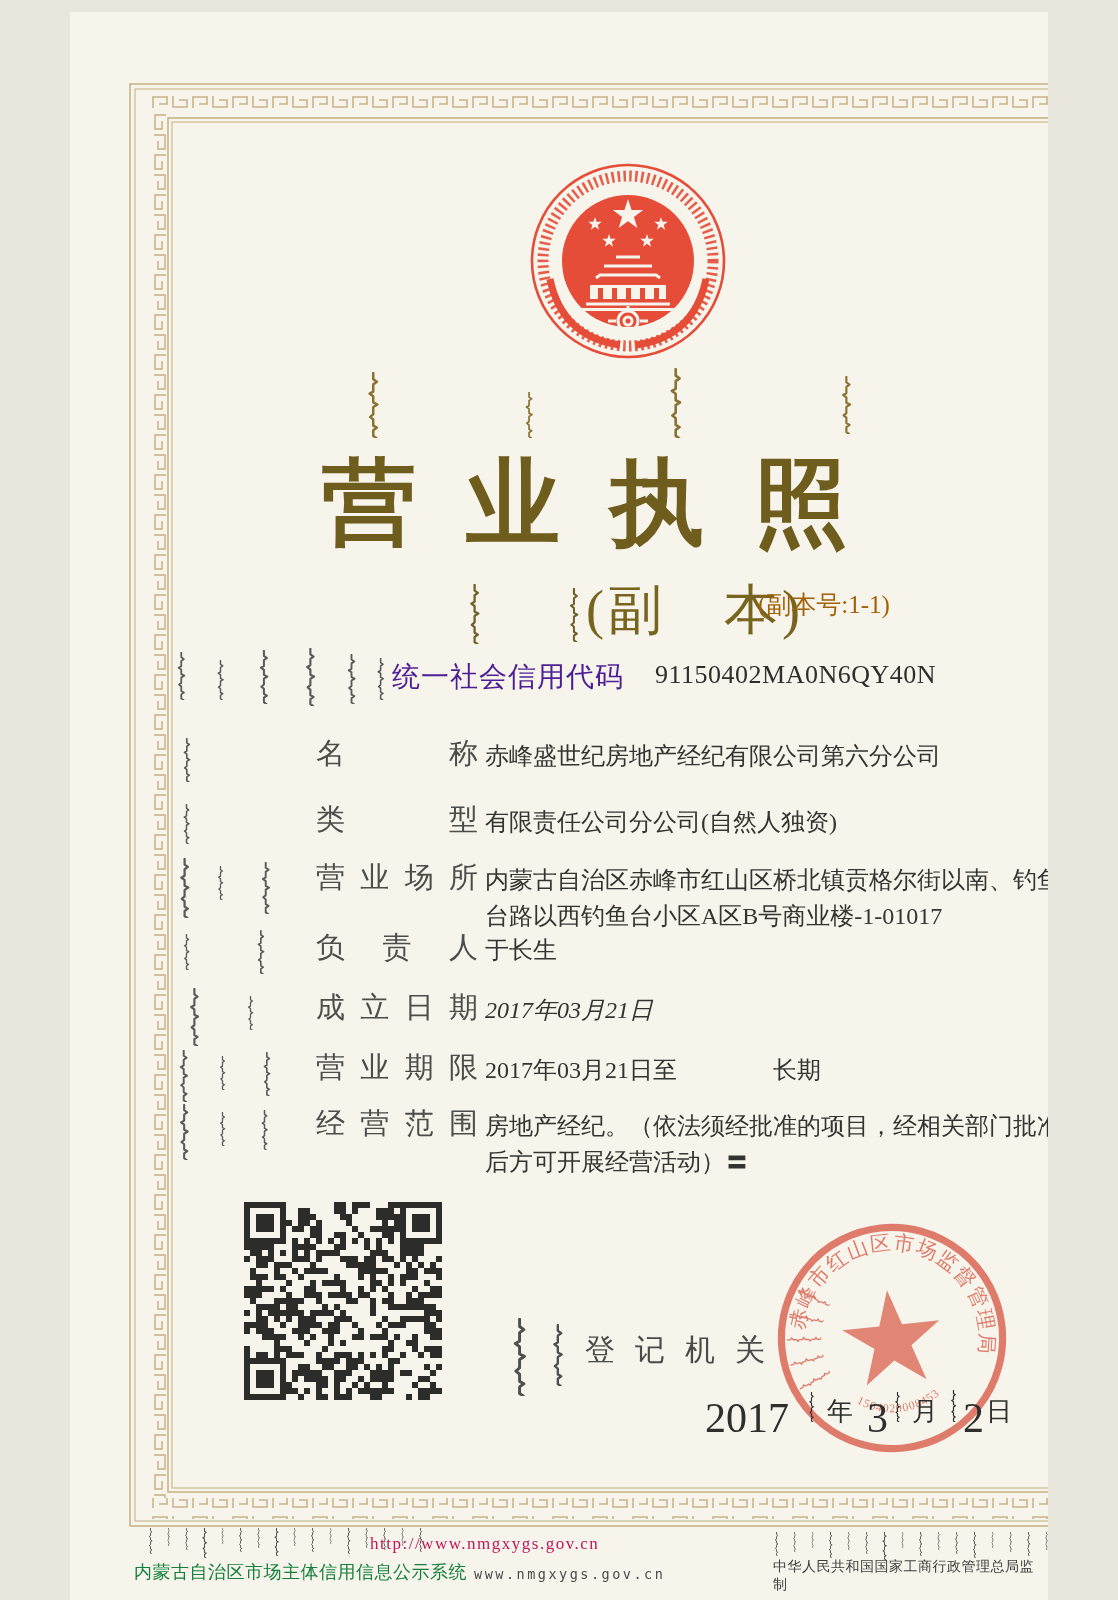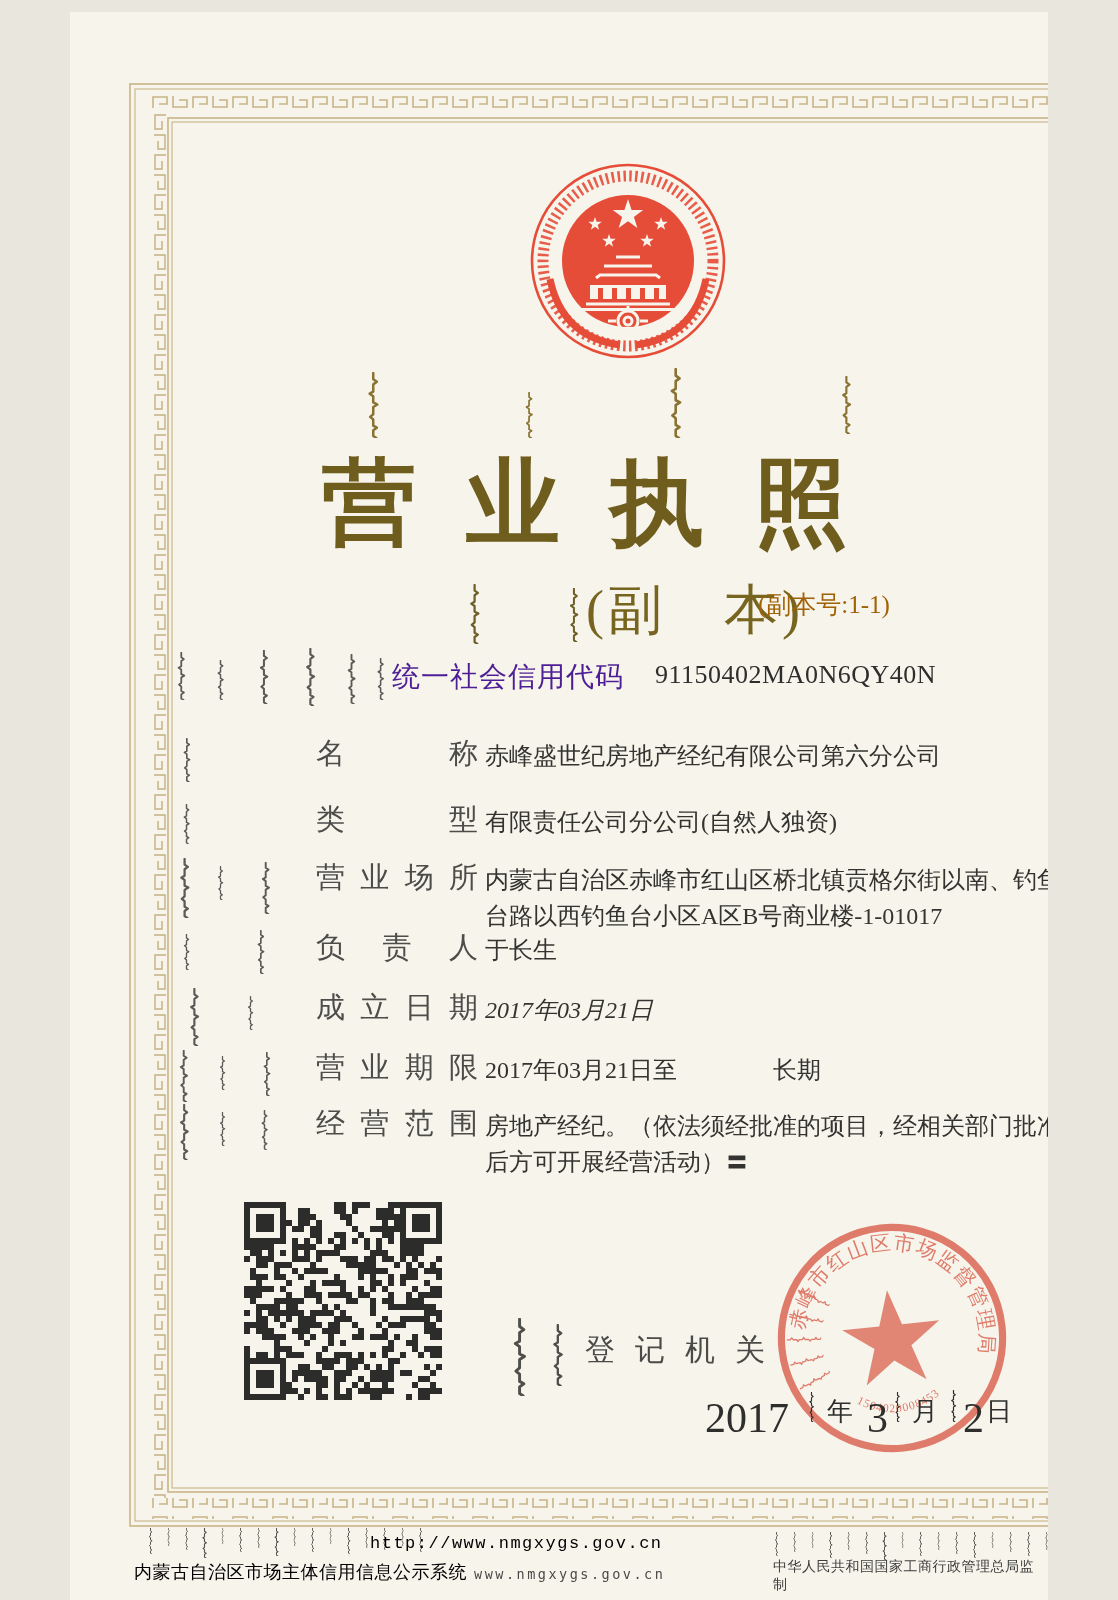--- a/index.html
+++ b/index.html
@@ -20,23 +20,23 @@
   .field-row{position:absolute;left:0;width:100%;}
   .field-label{position:absolute;left:246px;width:162px;font-size:29px;color:#4c4c49;
                text-align:justify;text-align-last:justify;}
   .field-value{position:absolute;left:415px;width:592px;font-size:24px;color:#33332f;line-height:1.5;}
   .val2{margin-left:96px;}
   .reg-label{position:absolute;left:515px;top:1318px;font-size:30px;letter-spacing:20px;color:#4a4a47;white-space:nowrap;}
   .qr{position:absolute;left:174px;top:1190px;}
   .stamp{position:absolute;left:694px;top:1198px;opacity:.88;mix-blend-mode:multiply;transform:rotate(-6deg);}
   .date-piece{position:absolute;top:1382px;font-size:26px;color:#2e2e2c;white-space:nowrap;}
   .date-num{font-size:42px;}
-  .f-url{position:absolute;left:300px;top:1522px;font-family:Liberation Mono, monospace;
-         font-size:17px;letter-spacing:1.5px;color:#000000;}
-  .f-sys{position:absolute;left:64px;top:1548px;font-size:18px;color:#000000;letter-spacing:.5px;}
+  .f-url{position:absolute;left:300px;top:1522px;font-family:Liberation Serif, serif;
+         font-size:17px;letter-spacing:1.5px;color:#be185d;}
+  .f-sys{position:absolute;left:64px;top:1548px;font-size:18px;color:#15803d;letter-spacing:.5px;}
   .f-www{position:absolute;left:404px;top:1554px;font-family:"DejaVu Sans Mono","Liberation Mono",monospace;
          font-size:13.5px;letter-spacing:2.5px;color:#4a4a48;}
   .f-right{position:absolute;left:703px;top:1546px;font-size:14px;color:#3d3d3b;letter-spacing:.5px;}
   .mgrow{position:absolute;display:flex;align-items:flex-start;}
   .mgrow svg{margin-right:9px;}
 </style>
 </head>
 <body>
 
 <div class="page">

